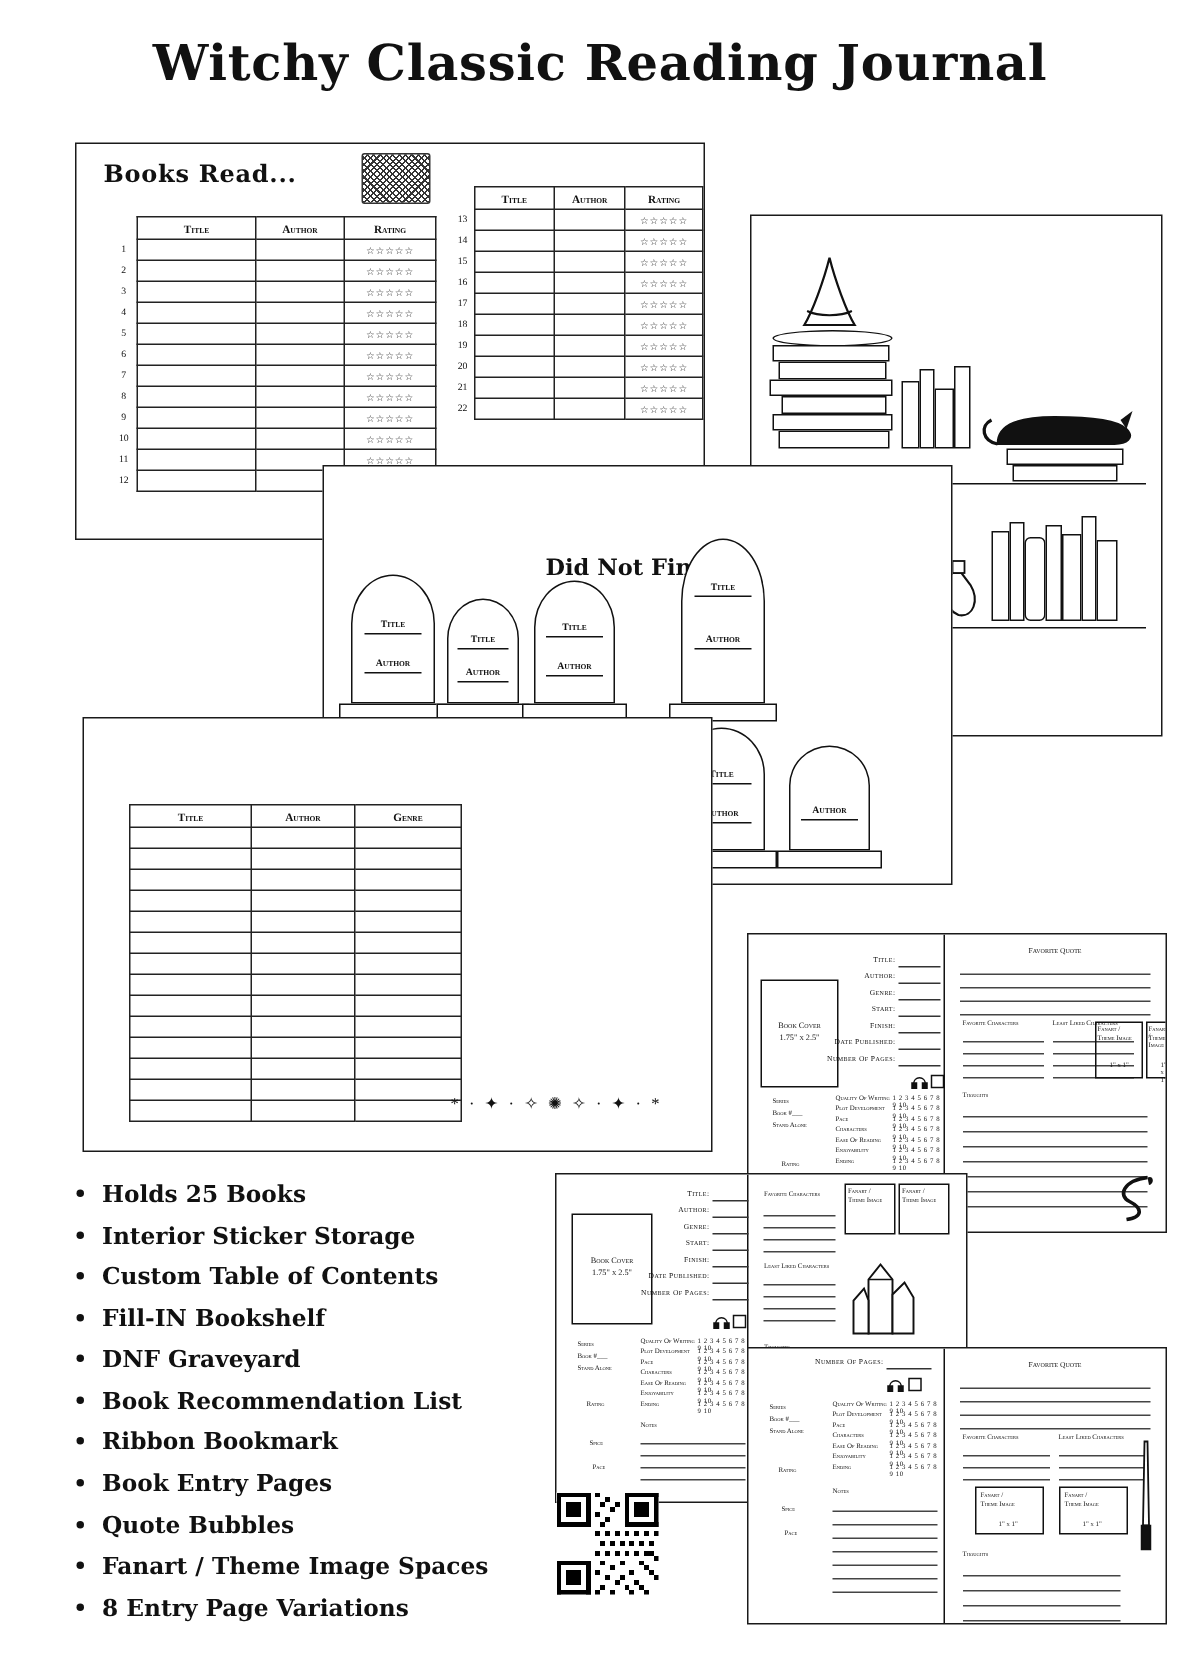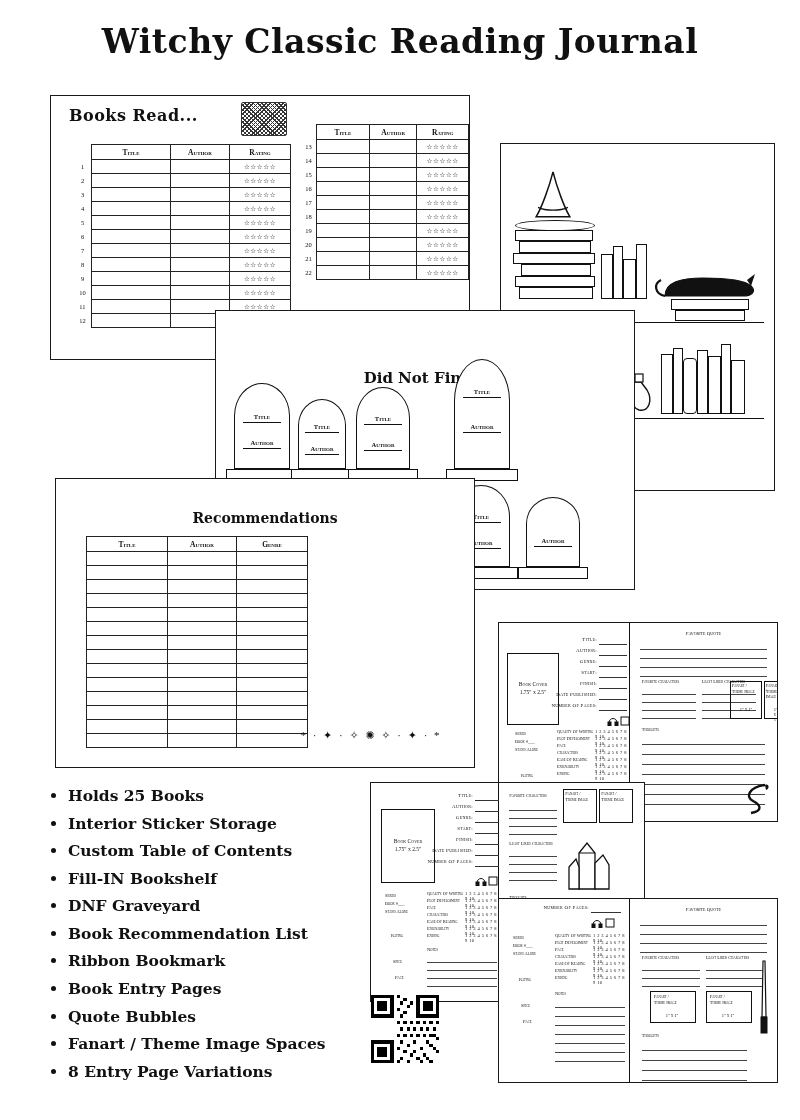--- a/index.html
+++ b/index.html
@@ -446,21 +446,20 @@
     </div>
     <div class="base" style="left:228px;top:256px;width:74px;height:12px;"></div>
 
     <div class="stone" style="left:310px;top:186px;width:54px;height:70px;">
       <div class="lbl aut" style="top:58%">Author</div>
     </div>
     <div class="base" style="left:302px;top:256px;width:70px;height:12px;"></div>
   </div>
 
   <div class="sheet" id="recs">
-    <div class="rec-title rec-t2">Recommendations</div>
     <table class="grid" id="rec-table">
       <tbody>
           <tr>
         <th class="t">Title</th>
         <th class="a">Author</th>
         <th class="g">Genre</th>
       </tr>
       <tr>
             <td class="t"></td>
             <td class="a"></td>

